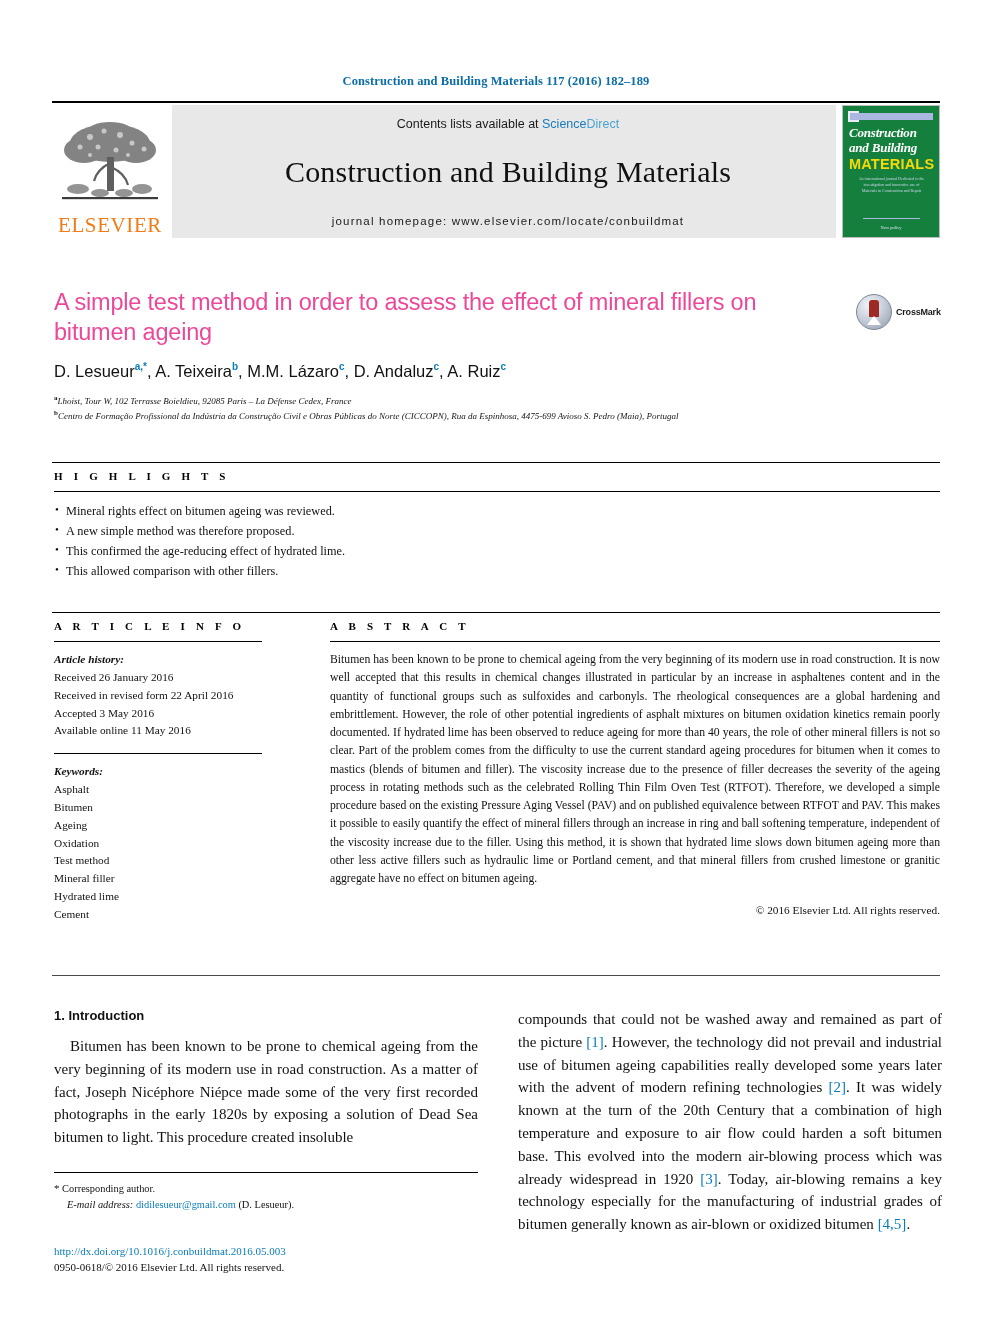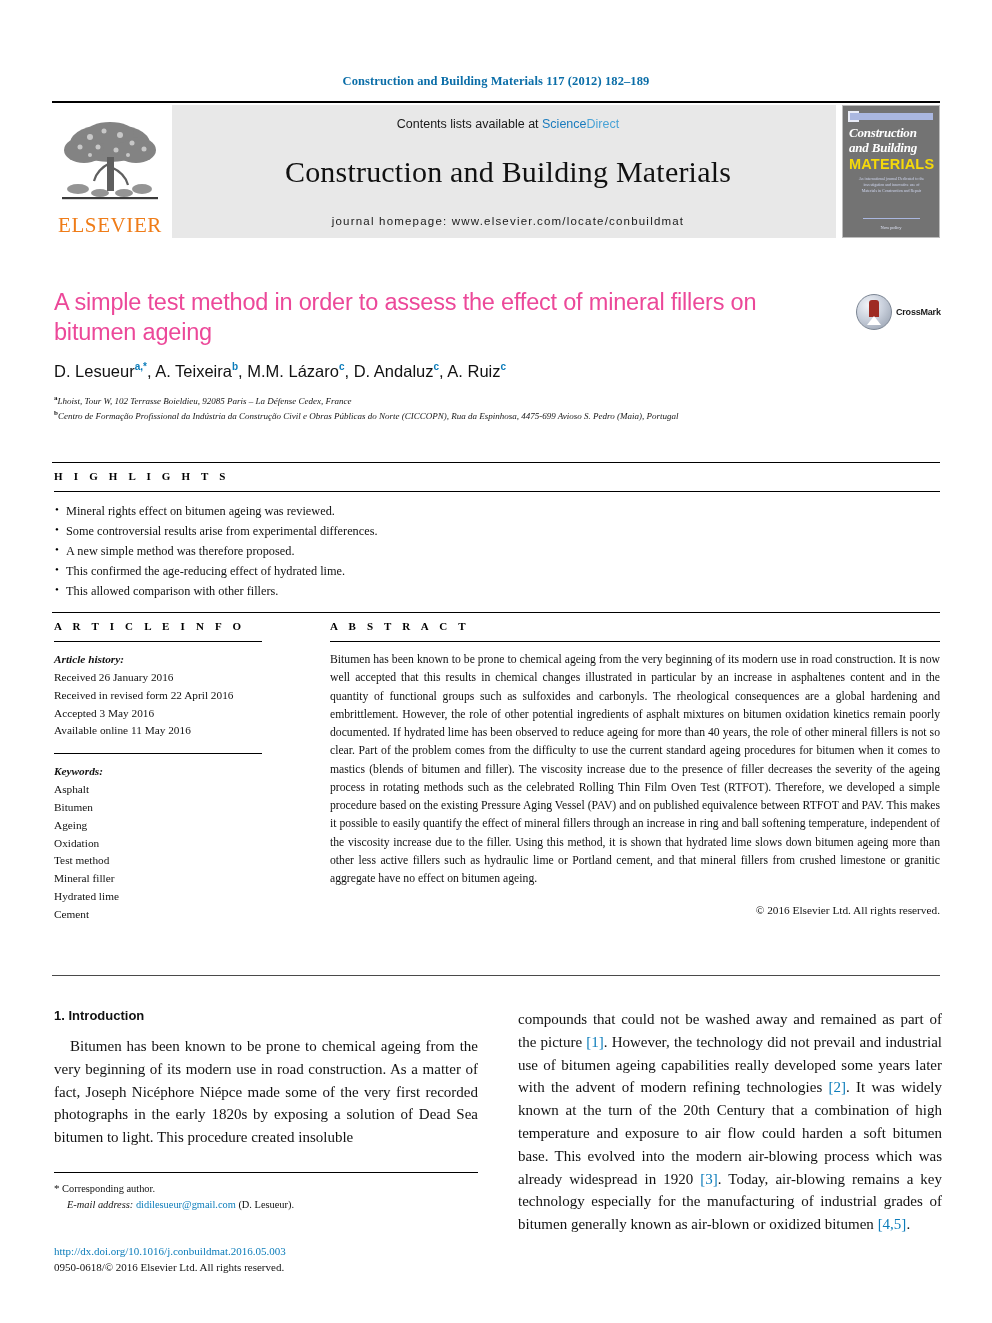--- a/index.html
+++ b/index.html
@@ -103,21 +103,21 @@
     text-align: center;
     font-family: "Liberation Sans", sans-serif;
     font-size: 11.5px;
     letter-spacing: 1.2px;
     color: #1a1a1a;
   }
   .cover-thumb {
     width: 98px;
     flex: 0 0 98px;
     border: 1px solid #bdbdbd;
-    background: #737373;
+    background: #15803d;
     position: relative;
     overflow: hidden;
     box-sizing: border-box;
   }
   .cover-top-bar {
     position: absolute;
     top: 7px; left: 7px; right: 6px;
     height: 7px;
     background: #aab7e0;
   }
@@ -419,21 +419,21 @@
     line-height: 1.45;
     color: #111;
   }
   .doi-link { color: #0b7cba; }
 </style>
 </head>
 <body>
 
 <div class="page">
 
-  <div class="running-head">Construction and Building Materials 117 (2012) 182–189</div>
+  <div class="running-head">Construction and Building Materials 117 (2016) 182–189</div>
 
   <div class="masthead">
     <div class="masthead-inner">
 
       <div class="elsevier-logo">
         <div class="tree-wrap">
           <svg viewBox="0 0 100 97" width="100" height="97" aria-hidden="true">
             <g fill="#6e6e6e" opacity="0.85">
               <ellipse cx="50" cy="26" rx="40" ry="19"></ellipse>
               <ellipse cx="24" cy="33" rx="20" ry="13"></ellipse>
@@ -502,21 +502,20 @@
     <div class="crossmark-badge"></div>
     <div class="crossmark-text">CrossMark</div>
   </div>
 
   <div class="rule-full" style="top:462px;"></div>
   <div class="highlights">
     <div class="sec-label">H I G H L I G H T S</div>
     <div class="sec-underline"></div>
     <ul class="hl-list">
         <li>Mineral rights effect on bitumen ageing was reviewed.</li>
-        <li>Some controversial results arise from experimental differences.</li>
         <li>A new simple method was therefore proposed.</li>
         <li>This confirmed the age-reducing effect of hydrated lime.</li>
         <li>This allowed comparison with other fillers.</li>
       </ul>
   </div>
 
   <div class="rule-full" style="top:612px;"></div>
   <div class="infoabs">
     <div class="info-col">
       <div class="sec-label">A R T I C L E   I N F O</div>

